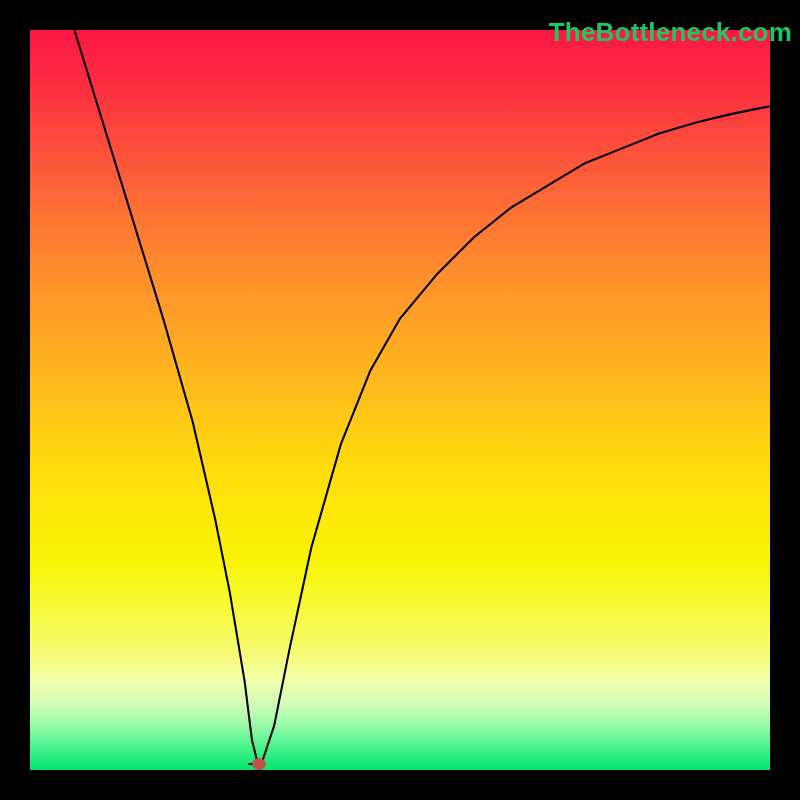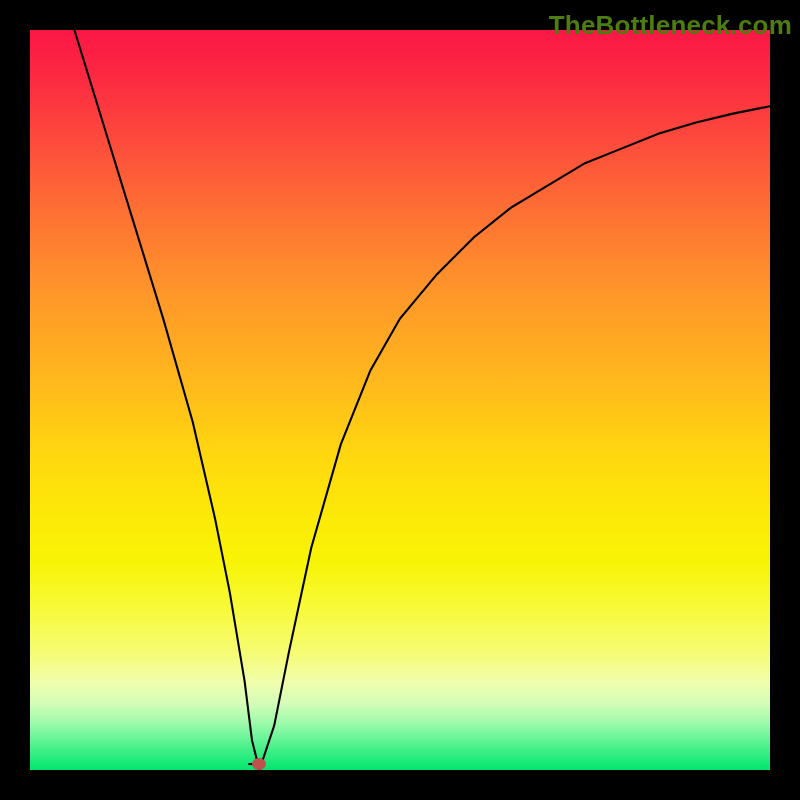--- a/index.html
+++ b/index.html
@@ -12,23 +12,23 @@
   }
   .frame {
     position: relative;
     width: 800px;
     height: 800px;
     background: #000000;
     overflow: hidden;
   }
   .watermark {
     position: absolute;
-    top: 10px;
+    top: 17px;
     right: 8px;
-    color: #4d7c0f;
+    color: #22c55e;
     font-size: 26px;
     font-weight: 600;
     letter-spacing: 0.2px;
     z-index: 40;
     user-select: none;
   }
   .plot-area {
     position: absolute;
     left: 30px;
     top: 30px;

